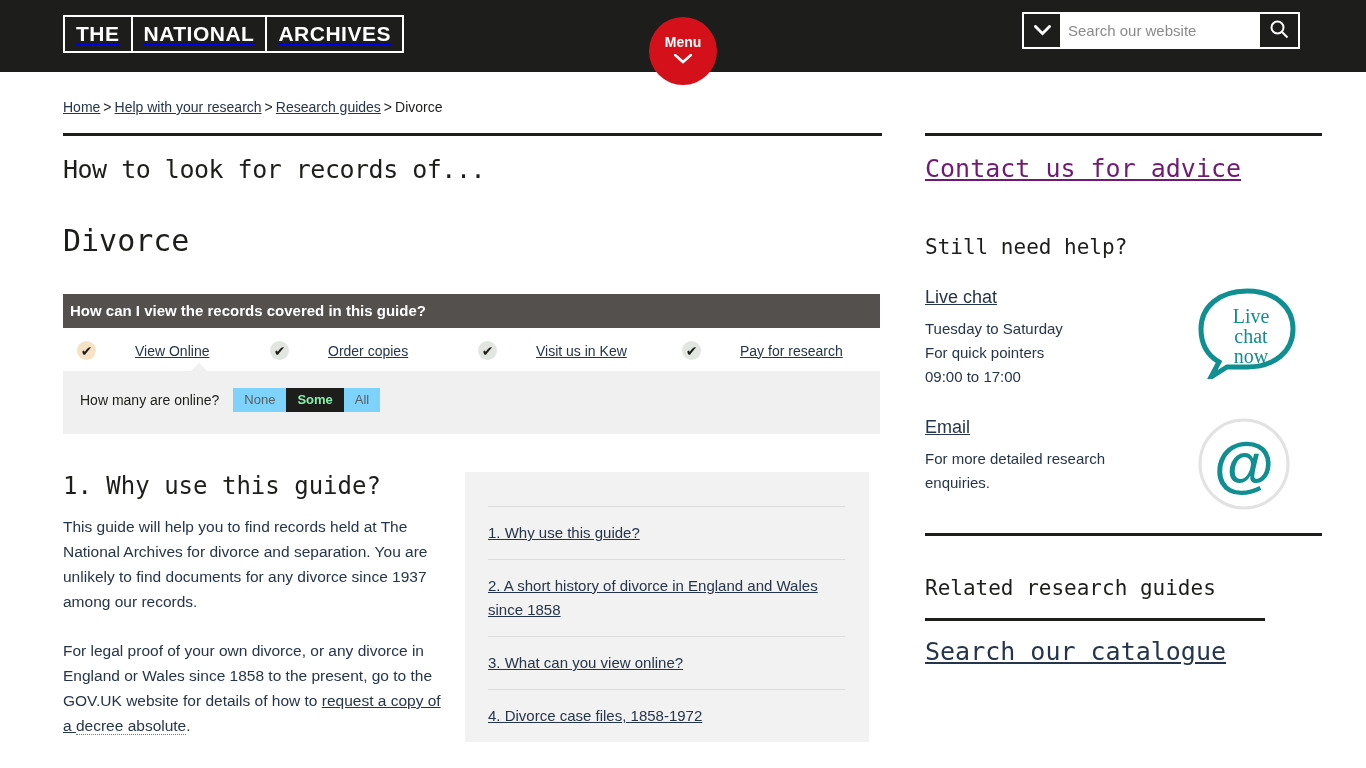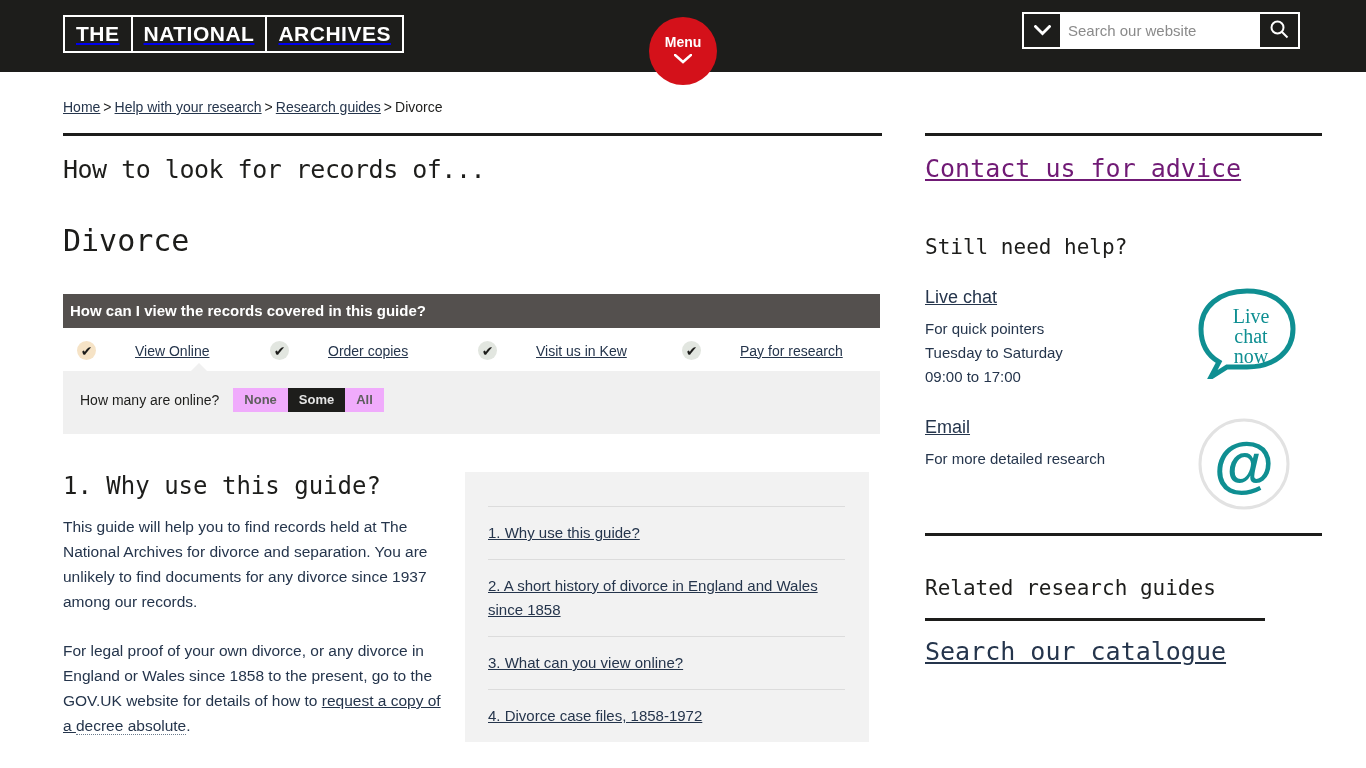--- a/index.html
+++ b/index.html
@@ -195,30 +195,29 @@
     width:0; height:0;
     border-left:9px solid transparent;
     border-right:9px solid transparent;
     border-bottom:9px solid #f0f0f0;
   }
   .view-body-label { font-size:14px; color:#1d1d1b; }
   .seg-group { display:flex; }
   .seg {
     font-size:13px;
     padding:4px 11px 5px 11px;
-    background:#f0abfc;
+    background:#7dd3fc;
     color:#5d5d5d;
     cursor:pointer;
     border:none;
     font-family:"Liberation Sans", sans-serif;
-    font-weight:bold;
   }
   .seg.selected {
     background:#1d1d1b;
-    color:#e5e5e5;
+    color:#86efac;
     font-weight:bold;
   }
 
   
   .body-split { display:flex; margin-top:38px; }
   .body-text { width:400px; padding-right:22px; }
   .section-h {
     font-family:"DejaVu Sans Mono", monospace;
     font-size:24px;
     margin:0 0 14px 0;
@@ -439,38 +438,39 @@
       <div class="side-rule"></div>
       <h2 class="side-link-h">
         <a href="#">Contact us for advice</a>
       </h2>
 
       <h3 class="side-h2">Still need help?</h3>
 
       <div class="contact-row">
         <div class="contact-copy">
           <a href="#" class="c-link">Live chat</a>
+          <p>Tuesday to Saturday</p>
           <p>For quick pointers</p>
-          <p>Tuesday to Saturday</p>
           <p>09:00 to 17:00</p>
         </div>
         <div class="contact-icon">
           <svg width="100" height="92" viewBox="0 0 100 92" aria-hidden="true">
             <path d="M50 4 C78 4 96 20 96 42 C96 64 78 80 50 80 L30 80 L14 90 L22 75 C10 68 4 56 4 42 C4 20 22 4 50 4 Z" fill="none" stroke="#0f8f92" stroke-width="5"></path>
             <text x="54" y="36" text-anchor="middle" font-family="'Liberation Serif', serif" font-size="20" fill="#0f8f92">Live</text>
             <text x="54" y="56" text-anchor="middle" font-family="'Liberation Serif', serif" font-size="20" fill="#0f8f92">chat</text>
             <text x="54" y="76" text-anchor="middle" font-family="'Liberation Serif', serif" font-size="20" fill="#0f8f92">now</text>
           </svg>
         </div>
       </div>
 
       <div class="contact-row">
         <div class="contact-copy">
           <a href="#" class="c-link">Email</a>
           <p>For more detailed research</p>
+          <p>enquiries.</p>
         </div>
         <div class="contact-icon">
           <svg width="94" height="94" viewBox="0 0 94 94" aria-hidden="true">
             <circle cx="47" cy="47" r="44" fill="none" stroke="#e2e2e2" stroke-width="3"></circle>
             <text x="47" y="68" text-anchor="middle" font-family="'Liberation Sans', sans-serif" font-size="62" font-weight="bold" fill="#0f8f92">@</text>
           </svg>
         </div>
       </div>
 
       <div class="side-rule"></div>

